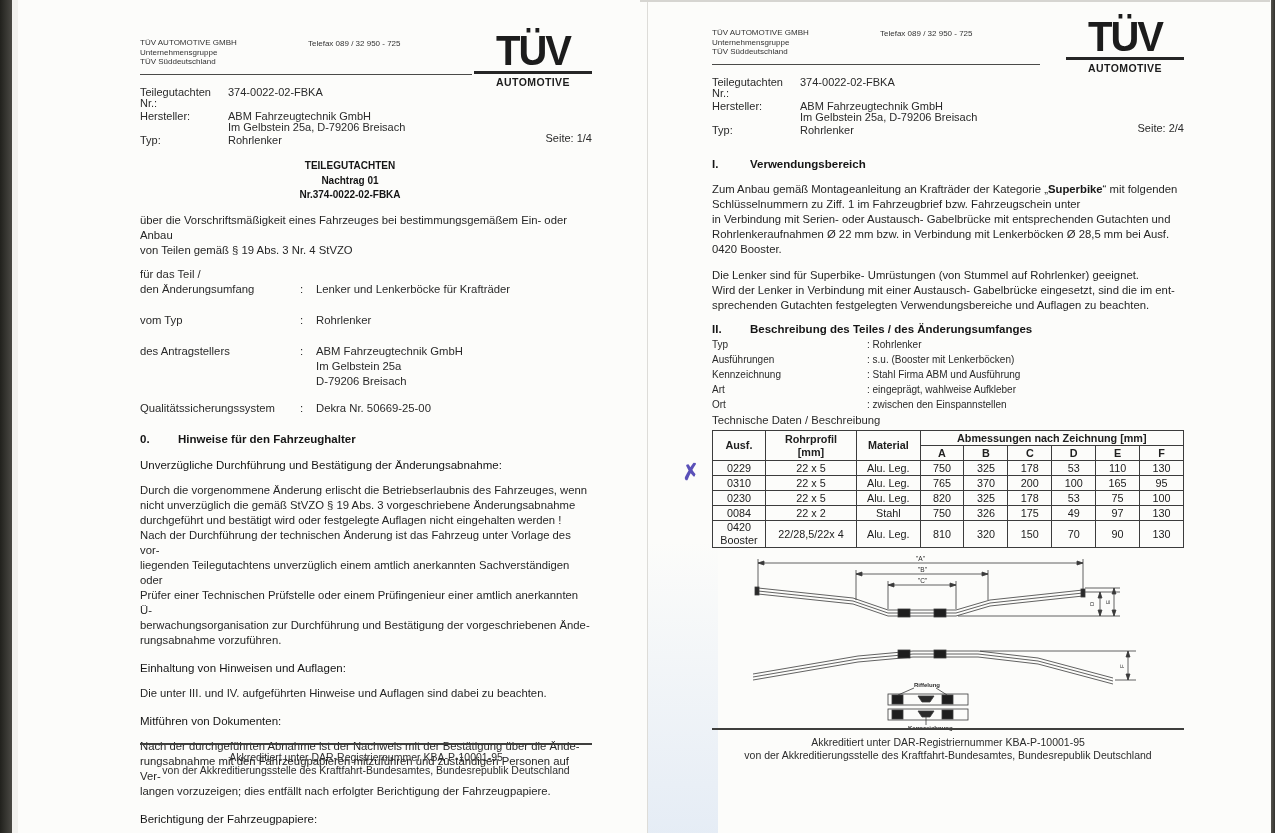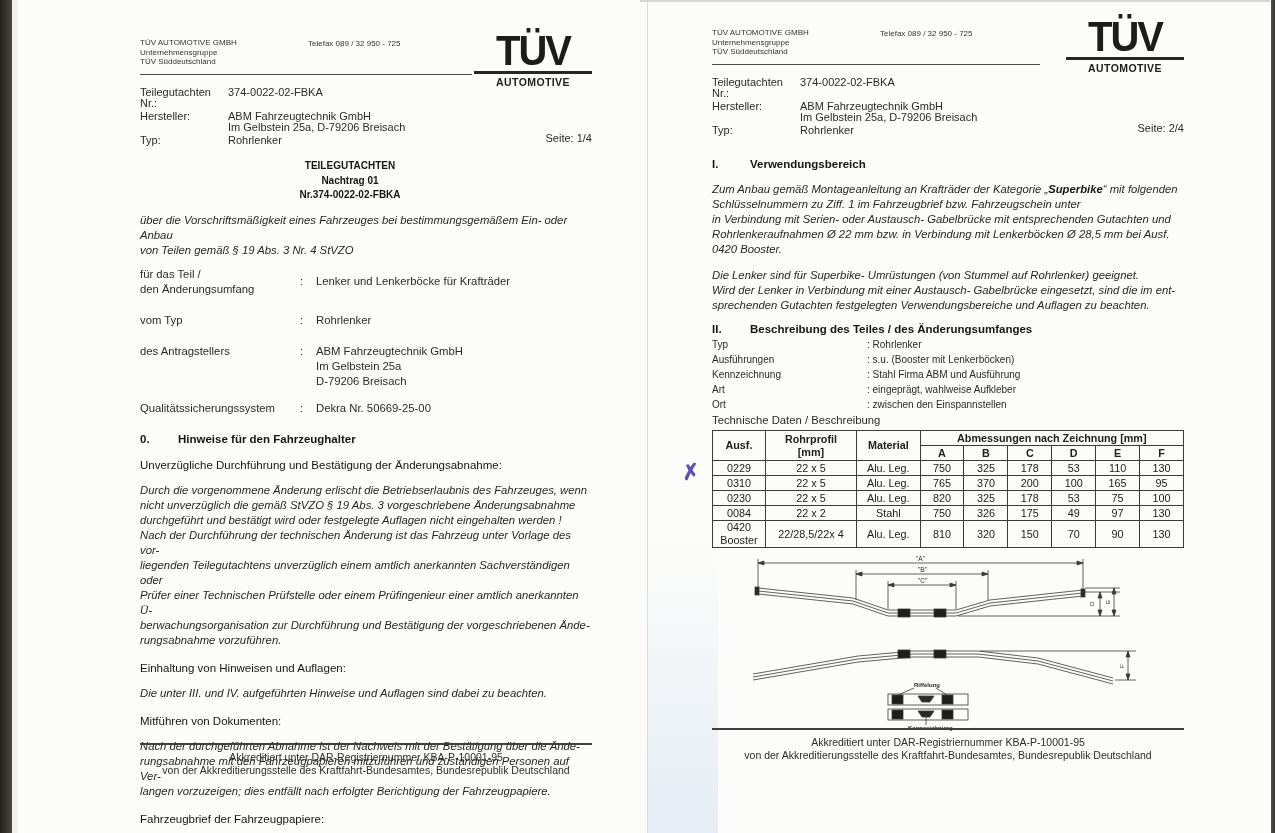--- a/index.html
+++ b/index.html
@@ -30,32 +30,32 @@
   .logo-sub{font-size:10.5px;font-weight:700;letter-spacing:.4px;color:#1c1c1c;margin-top:2px;}
   .hdr-rule{height:1px;background:#4a4a48;width:332px;margin-top:7px;}
   .hfields{position:relative;margin-top:12px;font-size:11px;line-height:11.5px;}
   .hrow{display:flex;margin-bottom:1px;}
   .hlbl{width:88px;flex:none;}
   .hval{white-space:pre-line;}
   .seite{position:absolute;right:0;bottom:2px;font-size:11px;}
 
   
   .pre{white-space:pre-line;}
-  .body-txt{font-size:11.3px;line-height:15px;color:#262626;font-style:italic;}
+  .body-txt{font-size:11.3px;line-height:15px;color:#262626;}
   .bold{font-weight:700;color:#161616;}
 
   
   .title{ text-align:center;margin-top:13px;font-weight:700;color:#151515;
           font-size:10px;line-height:14.5px;white-space:pre-line;width:420px;}
   .intro{margin-top:10px;}
   .lv{display:flex;margin-top:16px;font-size:11.3px;line-height:15px;}
   .lv .lbl{width:160px;flex:none;white-space:pre-line;}
   .lv .colon{width:16px;flex:none;text-align:left;}
   .lv .val{white-space:pre-line;}
-  .lv-bottom{align-items:center;}
+  .lv-bottom{align-items:flex-end;}
   .sec-head{display:flex;font-weight:700;color:#151515;font-size:11.5px;margin-top:17px;}
   .sec-head .num{width:38px;flex:none;}
   .sub-head{font-weight:400;color:#151515;font-size:11.5px;margin-top:14px;}
   .sub-body{margin-top:12px;}
   .foot{position:absolute;left:0;right:0;}
   #page-left .foot{top:705px;}
   #page-right .foot{top:704px;}
   .foot-rule{height:2px;background:#3f3f3d;margin-bottom:6px;}
   .foot-text{text-align:center;font-size:10.5px;line-height:13px;color:#2c2c2c;}
 
@@ -171,21 +171,21 @@
       <div class="sub-head">Einhaltung von Hinweisen und Auflagen:</div>
       <div class="sub-body body-txt pre">Die unter III. und IV.  aufgeführten Hinweise und Auflagen sind dabei zu beachten.</div>
     </div>
     <div>
       <div class="sub-head">Mitführen von Dokumenten:</div>
       <div class="sub-body body-txt pre">Nach der durchgeführten Abnahme ist der Nachweis mit der Bestätigung über die Ände-
 rungsabnahme mit den Fahrzeugpapieren mitzuführen und zuständigen Personen auf Ver-
 langen vorzuzeigen; dies entfällt nach erfolgter Berichtigung der Fahrzeugpapiere.</div>
     </div>
     <div>
-      <div class="sub-head">Fahrzeugbrief der Fahrzeugpapiere:</div>
+      <div class="sub-head">Berichtigung der Fahrzeugpapiere:</div>
       <div class="sub-body body-txt pre">Die Berichtigung der Fahrzeugpapiere (Fahrzeugbrief und Fahrzeugschein) durch die zu-
 ständige Zulassungsbehörde ist durch den Fahrzeughalter entsprechend der Festlegung in
 der Bestätigung der ordnungsgemäßen Änderung zu beantragen.
 Weitere Festlegungen sind der Bestätigung der ordnungsgemäßen Änderung zu entnehmen.</div>
     </div>
 
     <div class="foot">
       <div class="foot-rule"></div>
       <div class="foot-text pre">Akkreditiert unter DAR-Registriernummer KBA-P-10001-95
 von der Akkreditierungsstelle des Kraftfahrt-Bundesamtes, Bundesrepublik Deutschland</div>

